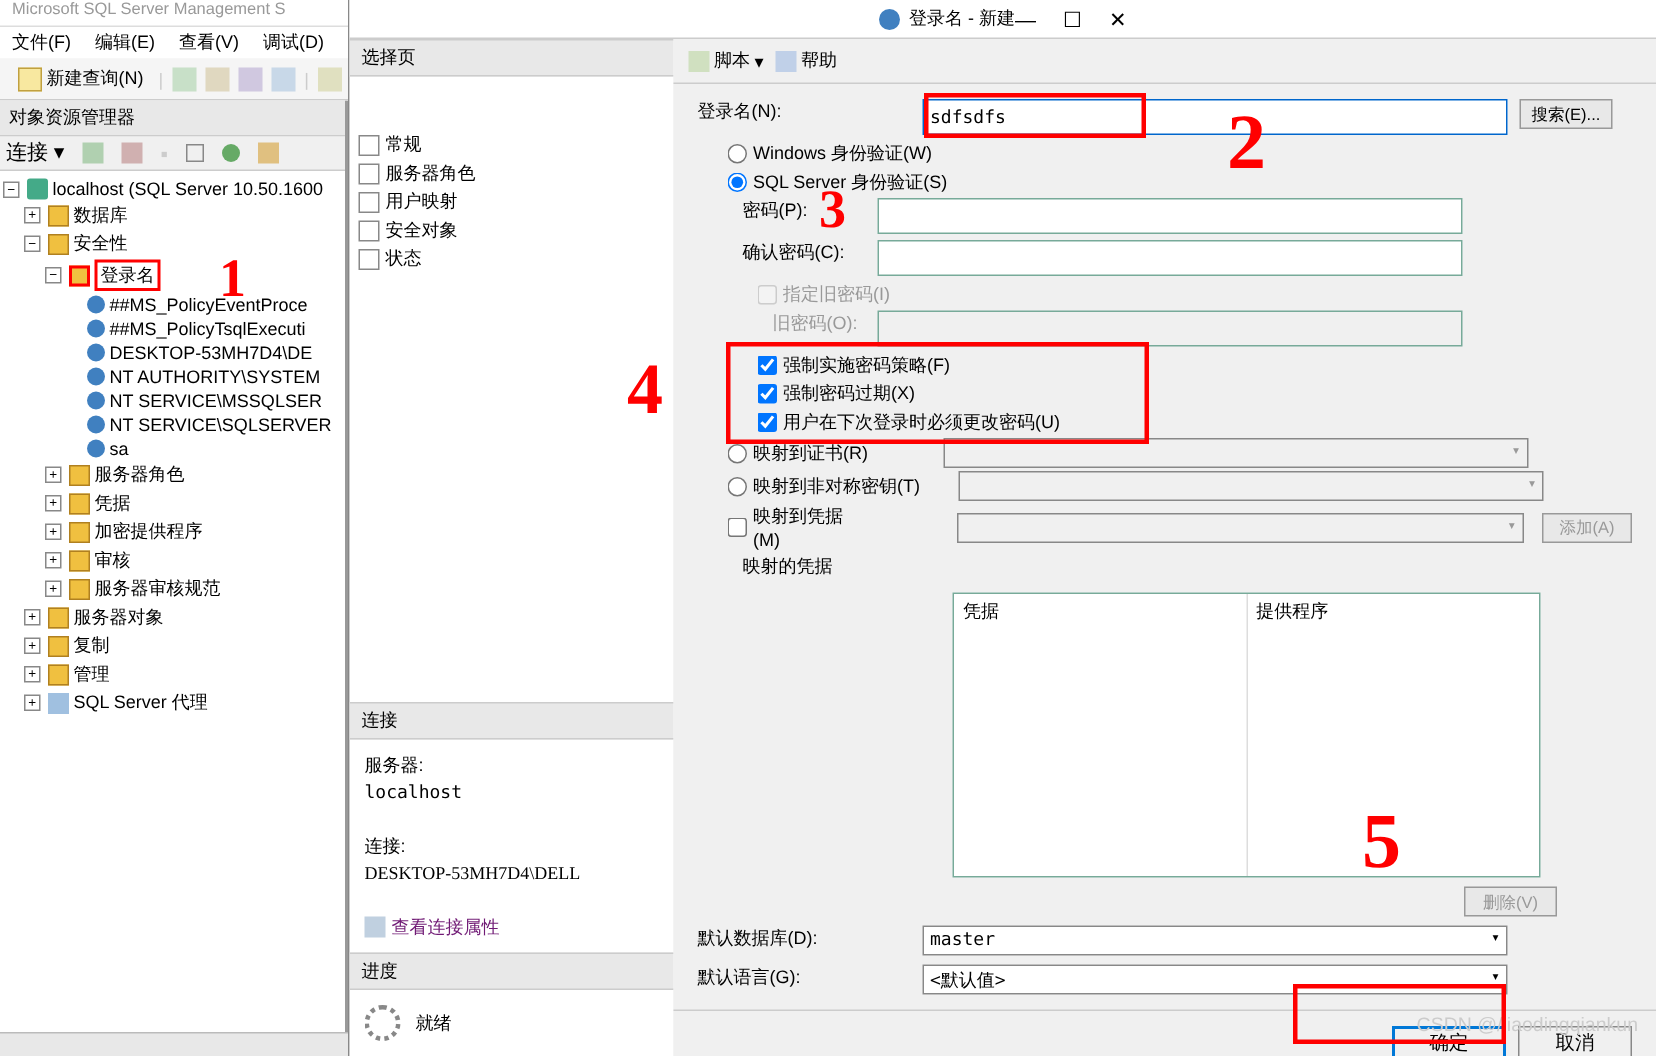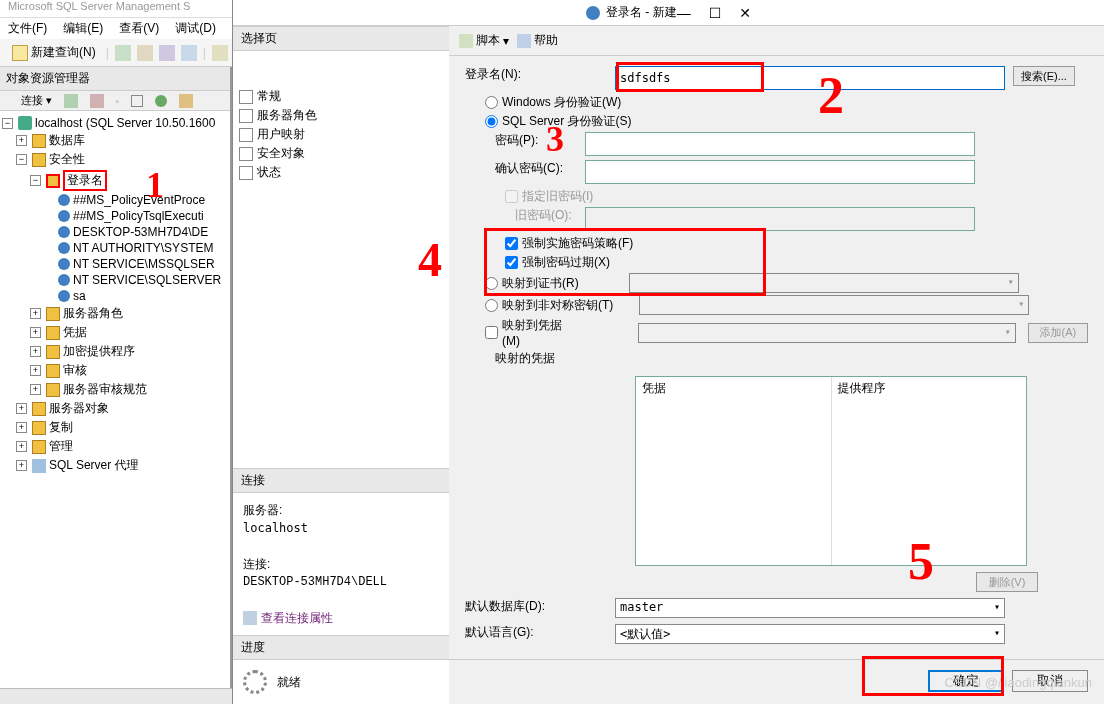--- a/index.html
+++ b/index.html
@@ -8,21 +8,21 @@
 .titlebar-main { background: #fff; height: 18px; padding: 0 8px; font-size: 11px; color: #999; border-bottom: 1px solid #ddd; }
 .menubar { background: #fff; padding: 2px 8px; display: flex; gap: 16px; font-size: 12px; }
 .toolbar { background: #f5f5f5; padding: 3px 8px; display: flex; align-items: center; gap: 6px; border-bottom: 1px solid #ccc; }
 .toolbar-btn { display: flex; align-items: center; gap: 3px; padding: 2px 4px; }
 .toolbar-icon { width: 16px; height: 16px; display: inline-block; }
 .body-area { display: flex; flex: 1; overflow: hidden; }
 
 
 .left-panel { width: 232px; background: #fff; border-right: 2px solid #999; display: flex; flex-direction: column; }
 .panel-header { background: #e8e8e8; padding: 3px 6px; font-size: 12px; border-bottom: 1px solid #ccc; }
-.panel-toolbar { background: #f0f0f0; padding: 2px 21px; display: flex; align-items: center; gap: 12px; border-bottom: 1px solid #ccc; font-size: 11px; }
+.panel-toolbar { background: #f0f0f0; padding: 2px 4px; display: flex; align-items: center; gap: 12px; border-bottom: 1px solid #ccc; font-size: 14px; }
 .tree { padding: 4px 2px; overflow: auto; flex: 1; }
 .tree-node { display: flex; align-items: center; padding: 1px 0; white-space: nowrap; gap: 3px; }
 .tree-toggle { width: 11px; height: 11px; border: 1px solid #888; display: inline-flex; align-items: center; justify-content: center; font-size: 9px; line-height: 1; margin-right: 2px; }
 .tree-icon { width: 14px; height: 14px; display: inline-block; }
 .folder-icon { background: #f0c040; border: 1px solid #b08020; }
 .user-icon { background: #4080c0; border-radius: 50%; width: 12px; height: 12px; }
 .srv-icon { background: #4a8; border-radius: 2px; }
 .indent-1 { padding-left: 14px; }
 .indent-2 { padding-left: 28px; }
 .indent-4 { padding-left: 56px; }
@@ -245,21 +245,21 @@
             <span>状态</span>
           </div>
       </div>
       <div style="flex:1;"></div>
       <div class="section-hdr">连接</div>
       <div class="conn-box">
         <div>服务器:</div>
         <div style="font-family:monospace;">localhost</div>
         <br>
         <div>连接:</div>
-        <div style="font-family:Liberation Mono, monospace;">DESKTOP-53MH7D4\DELL</div>
+        <div style="font-family:Liberation Serif, serif;">DESKTOP-53MH7D4\DELL</div>
         <br>
         <div style="display:flex;align-items:center;gap:4px;">
           <span class="tree-icon" style="background:#c0d0e0;width:14px;height:14px;"></span>
           <span class="conn-link">查看连接属性</span>
         </div>
       </div>
       <div class="section-hdr">进度</div>
       <div class="progress-box">
         <span class="spinner"></span>
         <span>就绪</span>
@@ -308,20 +308,24 @@
             <input class="form-input" disabled="" style="background: rgb(240, 240, 240);">
           </div>
         <div class="check-row">
             <input type="checkbox" checked="" style="">
             <span>强制实施密码策略(F)</span>
           </div>
         <div class="check-row">
             <input type="checkbox" checked="" style="">
             <span>强制密码过期(X)</span>
           </div>
+        <div class="check-row">
+            <input type="checkbox" checked="" style="">
+            <span>用户在下次登录时必须更改密码(U)</span>
+          </div>
         <div class="radio-row">
             <input type="radio" style="">
             <span>映射到证书(R)</span>
             <span style="width:42px;"></span>
             <div class="dropdown disabled" style="background:#f0f0f0;"></div>
           </div>
         <div class="radio-row">
             <input type="radio" style="">
             <span>映射到非对称密钥(T)</span>
             <span style="width:18px;"></span>

